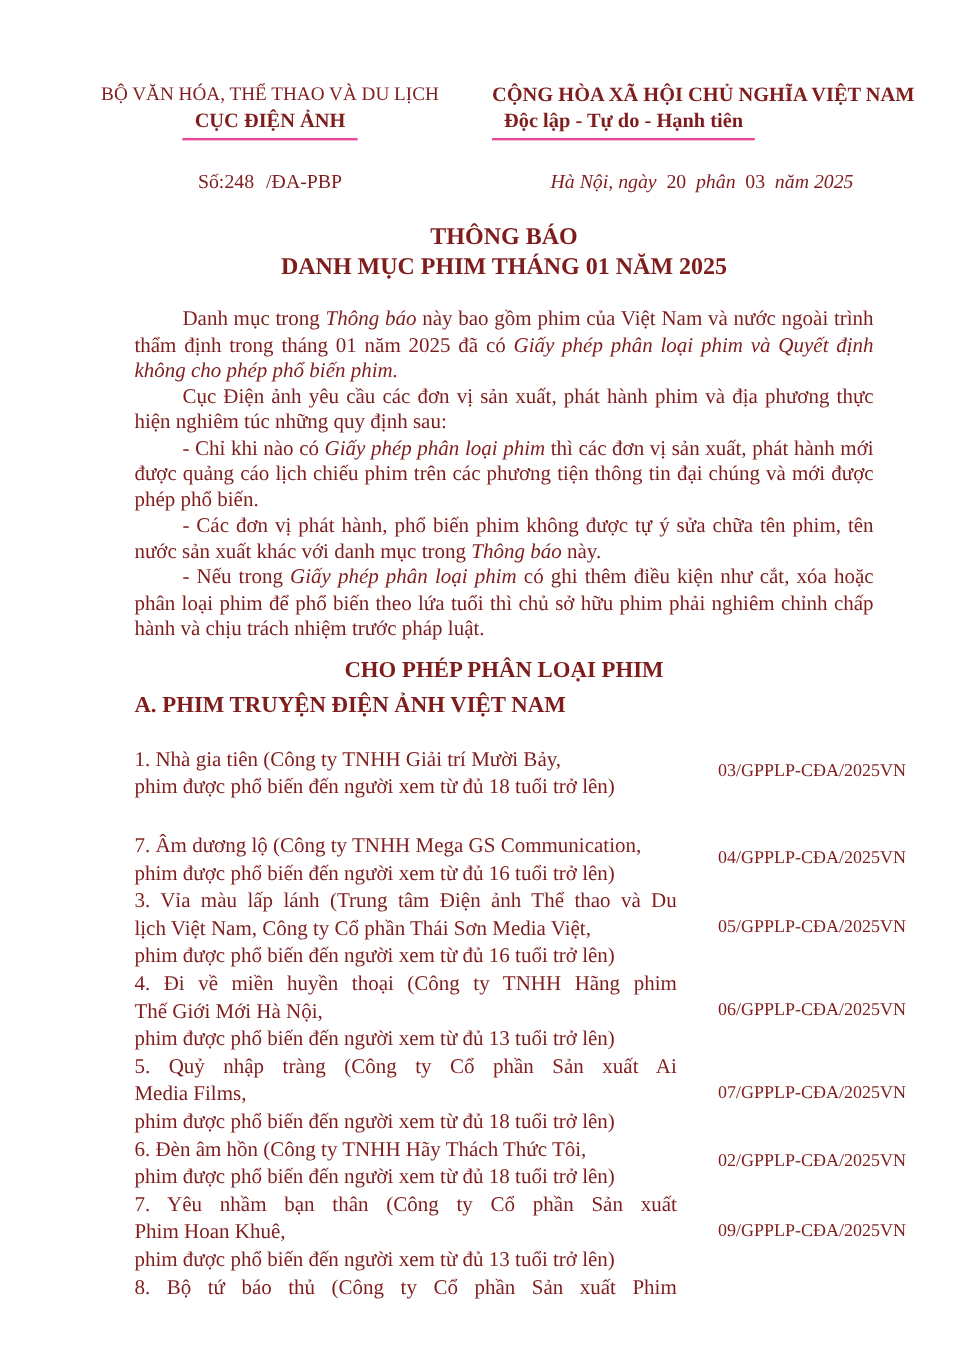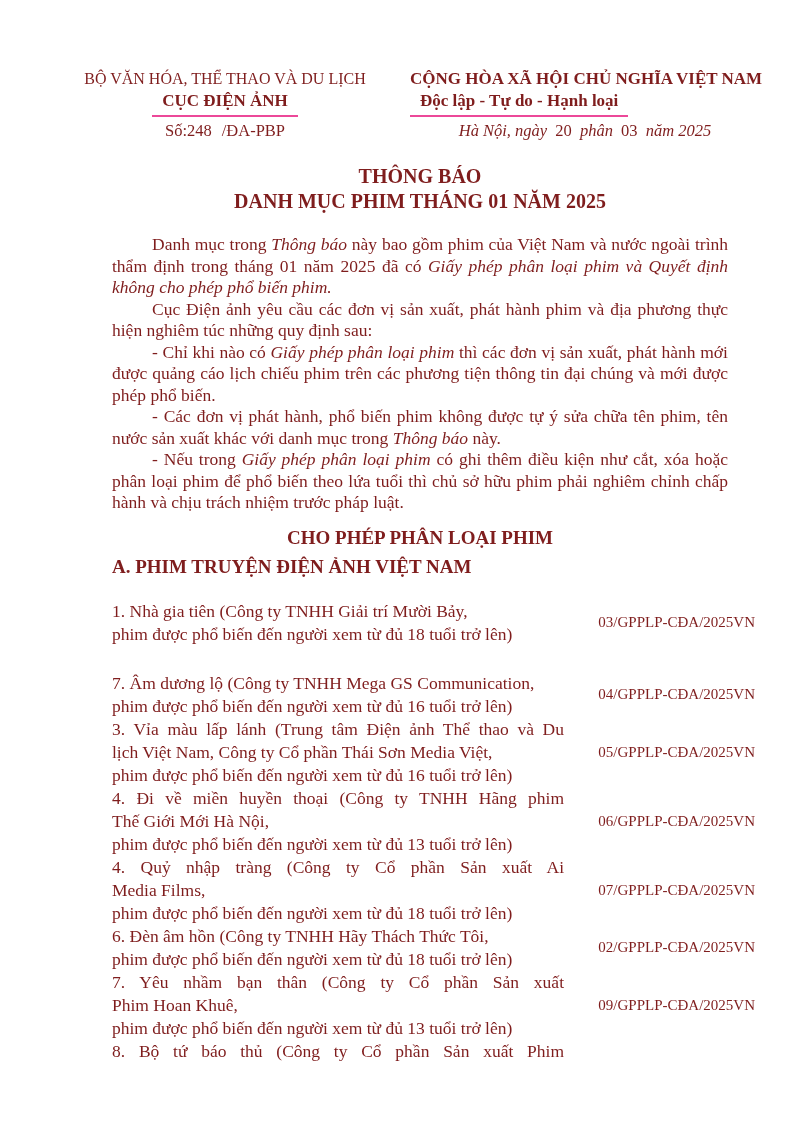--- a/index.html
+++ b/index.html
@@ -22,21 +22,21 @@
   .hdr-line1.bold { font-weight: bold; font-size: 17px; }
   .hdr-underlined {
     display: inline-block;
     font-weight: bold;
     font-size: 17px;
     line-height: 22px;
     border-bottom: 2px solid #ec4899;
     padding: 0 10px 3px 10px;
     white-space: nowrap;
   }
-  .subheader { display: flex; margin-top: 3px; }
+  .subheader { display: flex; margin-top: 24px; }
   .subheader-left  { width: 370px; text-align: center; font-size: 16.5px; line-height: 22px; }
   .subheader-right { width: 350px; text-align: center; font-size: 16.5px; line-height: 22px; font-style: italic; white-space: nowrap; }
   .ref-number { margin-right: 10px; }
   .date-num { font-style: normal; margin: 0 4px; }
   
   .content { margin-left: 72px; margin-right: 5px; } 
   .text-col { padding-right: 27px; } 
   .doc-title { text-align: center; font-weight: bold; font-size: 20px; line-height: 25px; margin-top: 22px; }
   .body-paragraphs { margin-top: 20px; }
   .para {
@@ -71,21 +71,21 @@
   <div class="header">
     <div class="header-left">
       <div class="hdr-line1">BỘ VĂN HÓA, THỂ THAO VÀ DU LỊCH</div>
       <div>
         <span class="hdr-underlined">CỤC ĐIỆN ẢNH</span>
       </div>
     </div>
     <div class="header-right">
       <div class="hdr-line1 bold">CỘNG HÒA XÃ HỘI CHỦ NGHĨA VIỆT NAM</div>
       <div>
-        <span class="hdr-underlined">Độc lập - Tự do - Hạnh loại</span>
+        <span class="hdr-underlined">Độc lập - Tự do - Hạnh tiên</span>
       </div>
     </div>
   </div>
 
   <div class="subheader">
     <div class="subheader-left">
       <span>Số:</span><span class="ref-number">248</span><span>/ĐA-PBP</span>
     </div>
     <div class="subheader-right">
       <span>Hà Nội, ngày</span>
@@ -141,21 +141,21 @@
         <div class="film-entry">
           <div class="film-text">
             <div class="film-line stretch">4. Đi về miền huyền thoại (Công ty TNHH Hãng phim</div>
             <div class="film-line">Thế Giới Mới Hà Nội,</div>
             <div class="film-line">phim được phổ biến đến người xem từ đủ 13 tuổi trở lên)</div>
           </div>
           <div class="film-code">06/GPPLP-CĐA/2025VN</div>
         </div>
         <div class="film-entry">
           <div class="film-text">
-            <div class="film-line stretch">4. Quỷ nhập tràng (Công ty Cổ phần Sản xuất Ai</div>
+            <div class="film-line stretch">5. Quỷ nhập tràng (Công ty Cổ phần Sản xuất Ai</div>
             <div class="film-line">Media Films,</div>
             <div class="film-line">phim được phổ biến đến người xem từ đủ 18 tuổi trở lên)</div>
           </div>
           <div class="film-code">07/GPPLP-CĐA/2025VN</div>
         </div>
         <div class="film-entry">
           <div class="film-text">
             <div class="film-line">6. Đèn âm hồn (Công ty TNHH Hãy Thách Thức Tôi,</div>
             <div class="film-line">phim được phổ biến đến người xem từ đủ 18 tuổi trở lên)</div>
           </div>

